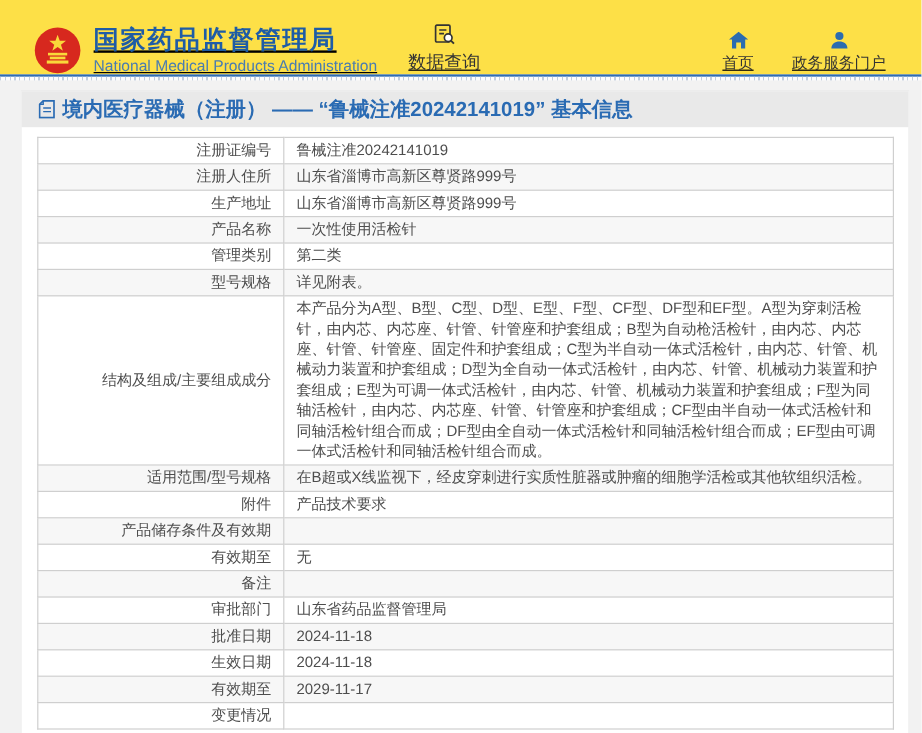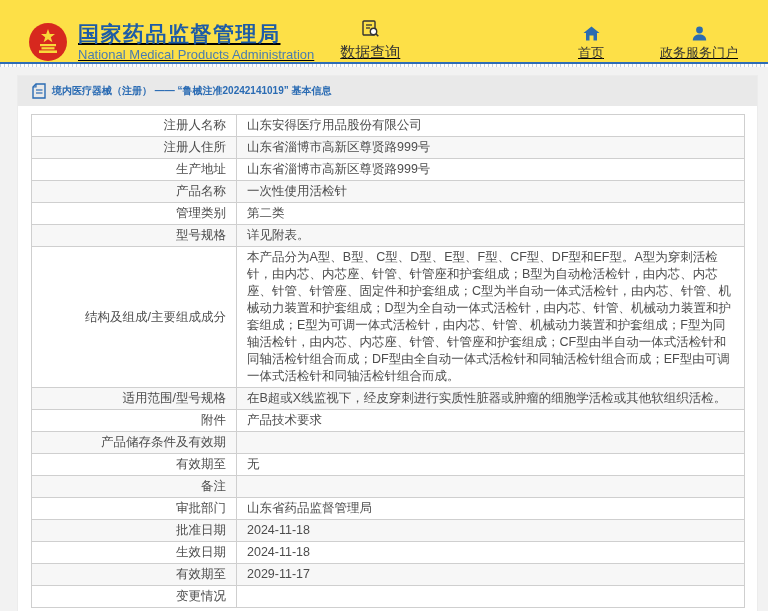--- a/index.html
+++ b/index.html
@@ -15,42 +15,42 @@
     background:#fde047; height:62px;
     display:flex; align-items:flex-end;
     padding:0 30px 0 28px;
     text-decoration:underline;
   }
   .logo{ display:flex; align-items:center; gap:10px; cursor:pointer; }
   .emblem{ width:40px; height:40px; flex:0 0 auto; }
   .agency-cn{ font-size:21px; font-weight:bold; color:#1e5ca6; letter-spacing:1.5px; line-height:24px; }
   .agency-en{ font-size:13px; color:#4a7cb0; margin-top:1px; }
   .data-query{ display:flex; align-items:center; gap:5px; margin-left:26px; font-size:15px; color:#333; cursor:pointer;flex-direction:column; }
-  .header-nav{ margin-left:auto; display:flex; gap:56px; }
+  .header-nav{ margin-left:auto; display:flex; gap:32px; }
   .nav-item{ display:flex; flex-direction:column; align-items:center; gap:3px; font-size:13px; color:#333; cursor:pointer; }
   .nav-item svg{ display:block; }
 
   .header-sep-solid{ height:2px; background:#2e6cb5; }
   .header-sep-dots{
     height:3px;
     background-image:repeating-linear-gradient(90deg,#c3cede 0,#c3cede 1px,transparent 1px,transparent 4px);
     background-color:#fdfdfd;
   }
 
   
   .card{
     margin:8px 10px 0 17px;
     background:#fff;
     border:1px solid #ececec;
   }
   .breadcrumb{
     background:#e9e9e9; height:30px;
     display:flex; align-items:center; gap:6px;
     padding:0 14px;
-    color:#2a6bb3; font-size:10px; font-weight:bold;
+    color:#2a6bb3; font-size:17px; font-weight:bold;
   }
   .table-wrap{ padding:8px 12px 14px 13px; }
 
   table{ width:100%; border-collapse:collapse; table-layout:fixed; }
   td{
     border:1px solid #cfcfcf;
     font-size:12.5px; color:#4d4d4d;
     padding:2px 10px; line-height:17px; height:21px;
     word-break:break-all;
   }
@@ -114,22 +114,22 @@
       <line x1="4" y1="7" x2="10.5" y2="7" stroke="#2a6bb3" stroke-width="1.2"></line>
       <line x1="4" y1="10" x2="10.5" y2="10" stroke="#2a6bb3" stroke-width="1.2"></line>
     </svg>
     <span>境内医疗器械（注册） —— “鲁械注准20242141019” 基本信息</span>
   </div>
 
   <div class="table-wrap">
     <table>
       <tbody>
           <tr>
-            <td class="label-cell">注册人名称</td>
-            <td class="value-cell">山东安得医疗用品股份有限公司</td>
+            <td class="label-cell">注册证编号</td>
+            <td class="value-cell">鲁械注准20242141019</td>
           </tr>
           <tr>
             <td class="label-cell">注册人住所</td>
             <td class="value-cell">山东省淄博市高新区尊贤路999号</td>
           </tr>
           <tr>
             <td class="label-cell">生产地址</td>
             <td class="value-cell">山东省淄博市高新区尊贤路999号</td>
           </tr>
           <tr>

